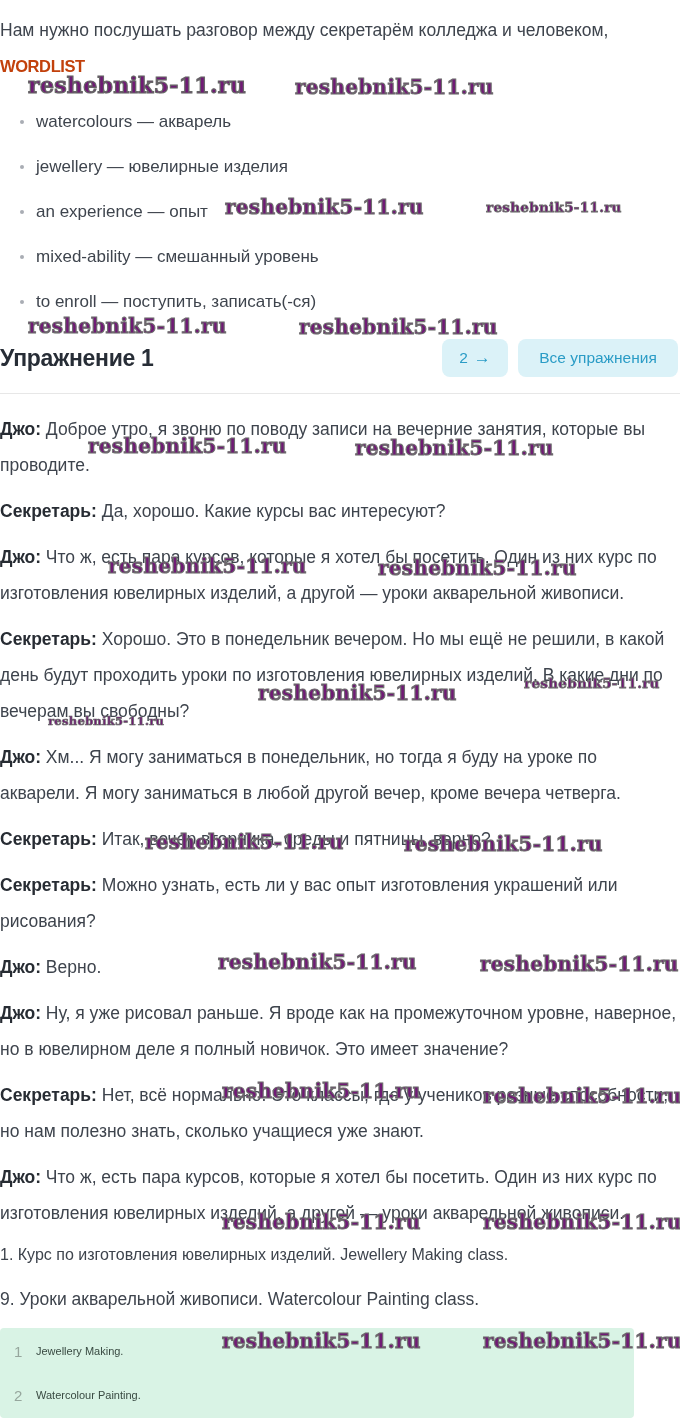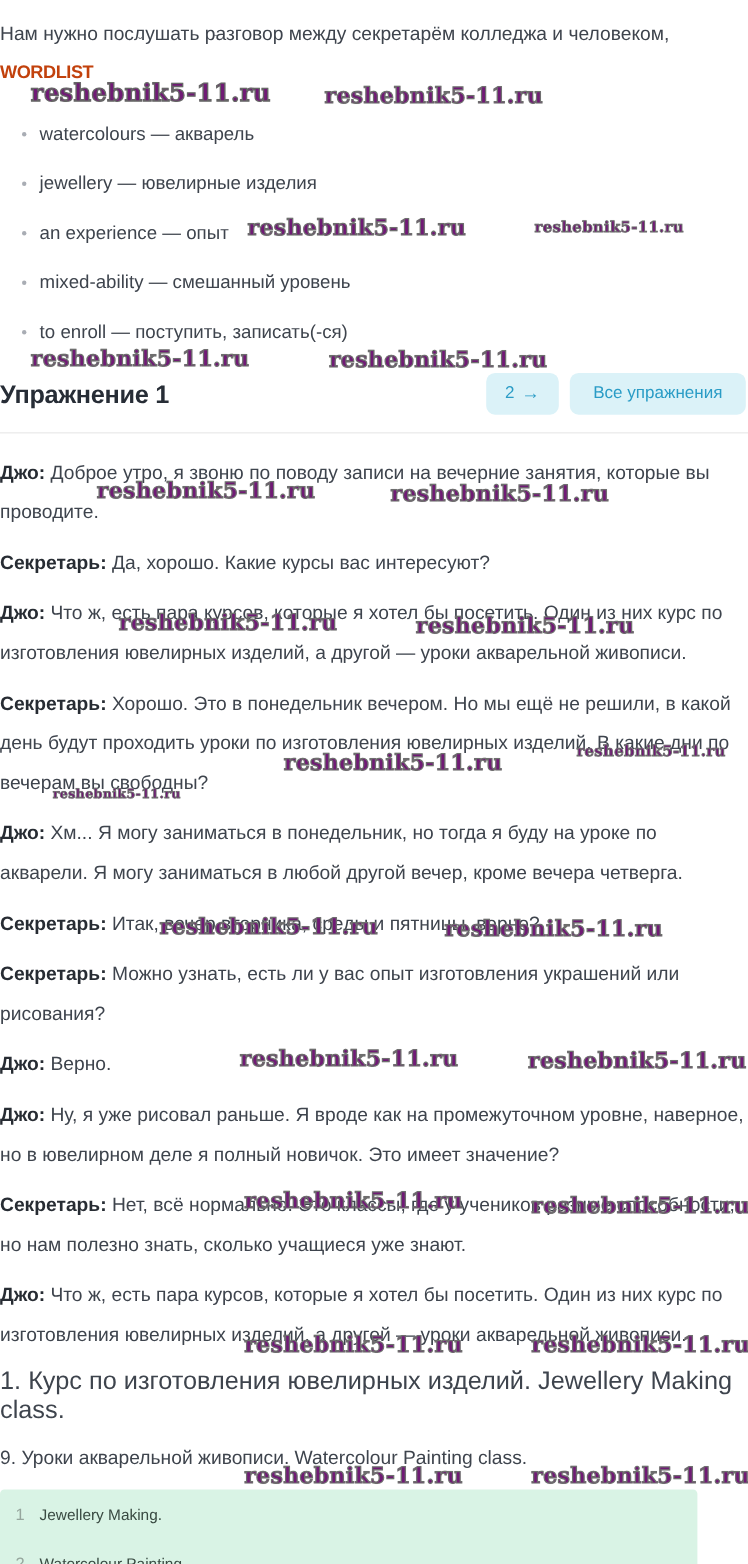--- a/index.html
+++ b/index.html
@@ -27,27 +27,27 @@
     font-family:"Liberation Sans",sans-serif;cursor:pointer;white-space:nowrap;
   }
   .btn-next{width:66px;gap:6px;}
   .btn-all{width:160px;}
   .btn .arrow{font-size:17px;font-weight:bold;}
   
   .dialogue{margin-top:16px;border-top:1px solid #e7e7e7;padding-top:17px;}
   .dialogue p{margin:0 0 10px 0;font-size:17.5px;line-height:36px;color:#3e444d;}
   .dialogue b{color:#272c33;}
   
-  .ans1{margin:11px 0 0 0;font-size:23px;line-height:26px;color:#3e444d;}
+  .ans1{margin:11px 0 0 0;font-size:16px;line-height:26px;color:#3e444d;}
   .ans2{margin:18px 0 0 0;font-size:17.5px;line-height:26px;color:#3e444d;}
   
   .key-box{margin-top:16px;width:634px;background:#d9f3e5;border-radius:4px;padding:1px 0;}
   .key-row{display:flex;align-items:center;height:44px;padding-left:14px;}
   .key-num{width:14px;margin-right:8px;font-size:15px;color:#96a69d;flex:none;text-align:left;}
-  .key-text{font-size:14px;color:#394a42;}
+  .key-text{font-size:11px;color:#394a42;}
   
   .wm{
     position:absolute;white-space:nowrap;font-family:"DejaVu Serif","Liberation Serif",serif;
     font-weight:bold;font-size:20px;letter-spacing:.3px;
     color:#701a75;-webkit-text-stroke:1.1px #6e6e6e;text-shadow:0 0 1px #8a8a8a;text-align:right;
   }
   .wm.xl{font-size:22px;-webkit-text-stroke:1.2px #666;}
   .wm.s{font-size:13.5px;-webkit-text-stroke:.8px #6e6e6e;}
   .wm.t{font-size:11.5px;-webkit-text-stroke:.7px #6e6e6e;}
 </style>

